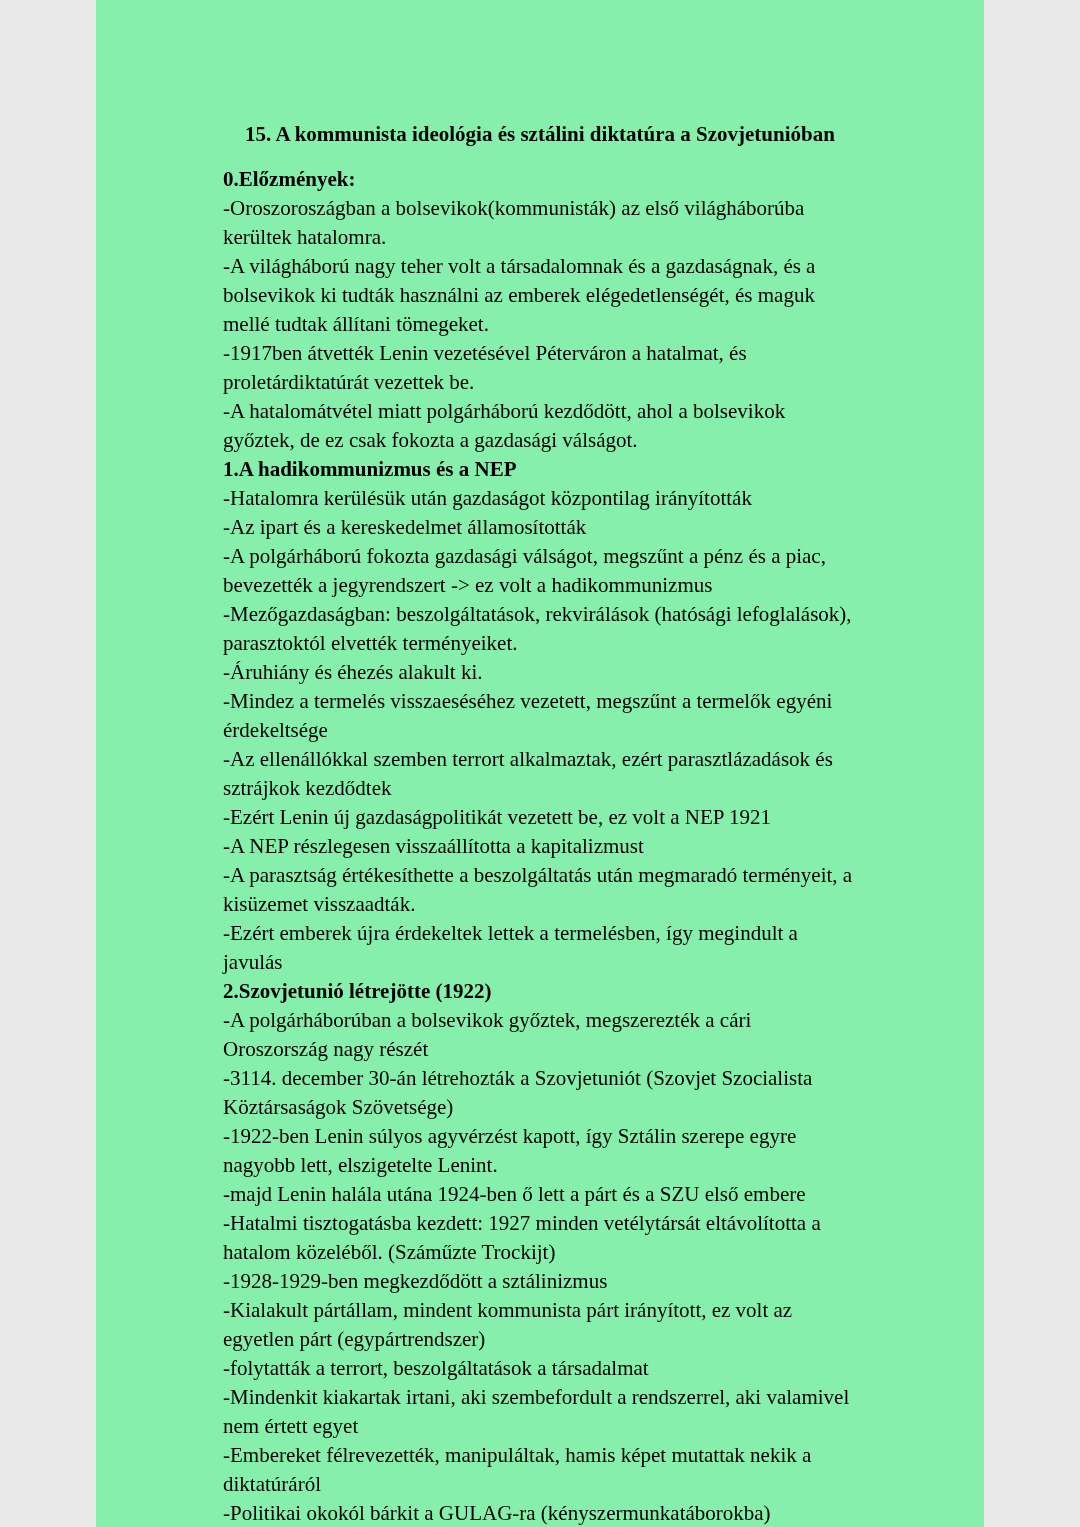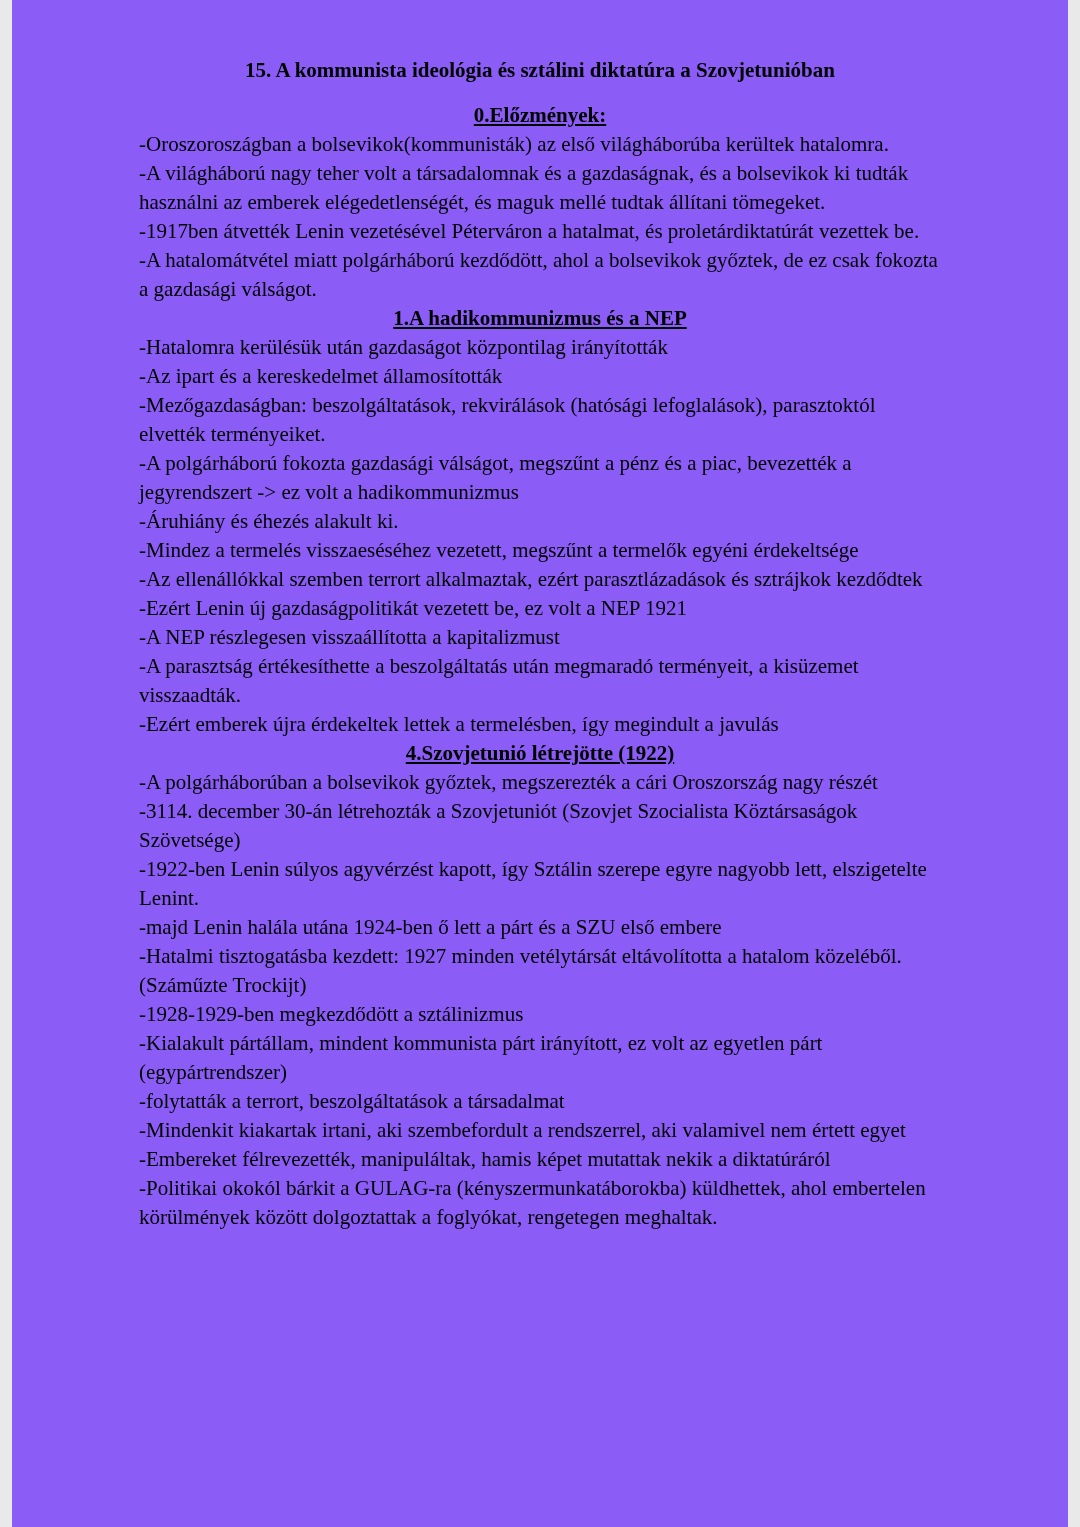--- a/index.html
+++ b/index.html
@@ -2,72 +2,70 @@
 <html><head>
 <meta charset="utf-8">
 <style>
   html, body {
     margin: 0;
     padding: 0;
     background: #e9e9e9;
   }
   .page {
     position: relative;
-    width: 1056px;
+    width: 888px;
     height: 1527px;
     margin: 0 auto;
-    background: #8b5cf6;
+    background: #86efac;
     box-sizing: border-box;
-    padding: 56px 127px 0 127px;
+    padding: 120px 127px 0 127px;
     font-family: "Liberation Serif", "DejaVu Serif", serif;
     font-size: 21px;
     line-height: 29px;
     color: #000000;
     overflow: hidden;
   }
   .doc-title {
     margin: 0 0 16px 0;
     text-align: center;
     font-weight: bold;
     font-size: 21px;
   }
   .section-heading {
     margin: 0;
     font-weight: bold;
-    text-decoration: underline;
-    text-align: center;
   }
   .para {
     margin: 0;
   }
 </style>
 </head>
 <body>
 
 <div class="page">
   <p class="doc-title">15. A kommunista ideológia és sztálini diktatúra a Szovjetunióban</p>
   <div id="sections">
       <p class="section-heading">0.Előzmények:</p>
       <p class="para">-Oroszoroszágban a bolsevikok(kommunisták) az első világháborúba kerültek hatalomra.</p>
       <p class="para">-A világháború nagy teher volt a társadalomnak és a gazdaságnak, és a bolsevikok ki tudták használni az emberek elégedetlenségét, és maguk mellé tudtak állítani tömegeket.</p>
       <p class="para">-1917ben átvették Lenin vezetésével Péterváron a hatalmat, és proletárdiktatúrát vezettek be.</p>
       <p class="para">-A hatalomátvétel miatt polgárháború kezdődött, ahol a bolsevikok győztek, de ez csak fokozta a gazdasági válságot.</p>
       <p class="section-heading">1.A hadikommunizmus és a NEP</p>
       <p class="para">-Hatalomra kerülésük után gazdaságot központilag irányították</p>
       <p class="para">-Az ipart és a kereskedelmet államosították</p>
+      <p class="para">-A polgárháború fokozta gazdasági válságot, megszűnt a pénz és a piac, bevezették a jegyrendszert -&gt; ez volt a hadikommunizmus</p>
       <p class="para">-Mezőgazdaságban: beszolgáltatások, rekvirálások (hatósági lefoglalások), parasztoktól elvették terményeiket.</p>
-      <p class="para">-A polgárháború fokozta gazdasági válságot, megszűnt a pénz és a piac, bevezették a jegyrendszert -&gt; ez volt a hadikommunizmus</p>
       <p class="para">-Áruhiány és éhezés alakult ki.</p>
       <p class="para">-Mindez a termelés visszaeséséhez vezetett, megszűnt a termelők egyéni érdekeltsége</p>
       <p class="para">-Az ellenállókkal szemben terrort alkalmaztak, ezért parasztlázadások és sztrájkok kezdődtek</p>
       <p class="para">-Ezért Lenin új gazdaságpolitikát vezetett be, ez volt a NEP 1921</p>
       <p class="para">-A NEP részlegesen visszaállította a kapitalizmust</p>
       <p class="para">-A parasztság értékesíthette a beszolgáltatás után megmaradó terményeit, a kisüzemet visszaadták.</p>
       <p class="para">-Ezért emberek újra érdekeltek lettek a termelésben, így megindult a javulás</p>
-      <p class="section-heading">4.Szovjetunió létrejötte (1922)</p>
+      <p class="section-heading">2.Szovjetunió létrejötte (1922)</p>
       <p class="para">-A polgárháborúban a bolsevikok győztek, megszerezték a cári Oroszország nagy részét</p>
       <p class="para">-3114. december 30-án létrehozták a Szovjetuniót (Szovjet Szocialista Köztársaságok Szövetsége)</p>
       <p class="para">-1922-ben Lenin súlyos agyvérzést kapott, így Sztálin szerepe egyre nagyobb lett, elszigetelte Lenint.</p>
       <p class="para">-majd Lenin halála utána 1924-ben ő lett a párt és a SZU első embere</p>
       <p class="para">-Hatalmi tisztogatásba kezdett: 1927  minden vetélytársát eltávolította a hatalom közeléből. (Száműzte Trockijt)</p>
       <p class="para">-1928-1929-ben megkezdődött a sztálinizmus</p>
       <p class="para">-Kialakult pártállam, mindent kommunista párt irányított, ez volt az egyetlen párt (egypártrendszer)</p>
       <p class="para">-folytatták a terrort, beszolgáltatások a társadalmat</p>
       <p class="para">-Mindenkit kiakartak irtani, aki szembefordult a rendszerrel, aki valamivel nem értett egyet</p>
       <p class="para">-Embereket félrevezették, manipuláltak, hamis képet mutattak nekik a diktatúráról</p>

